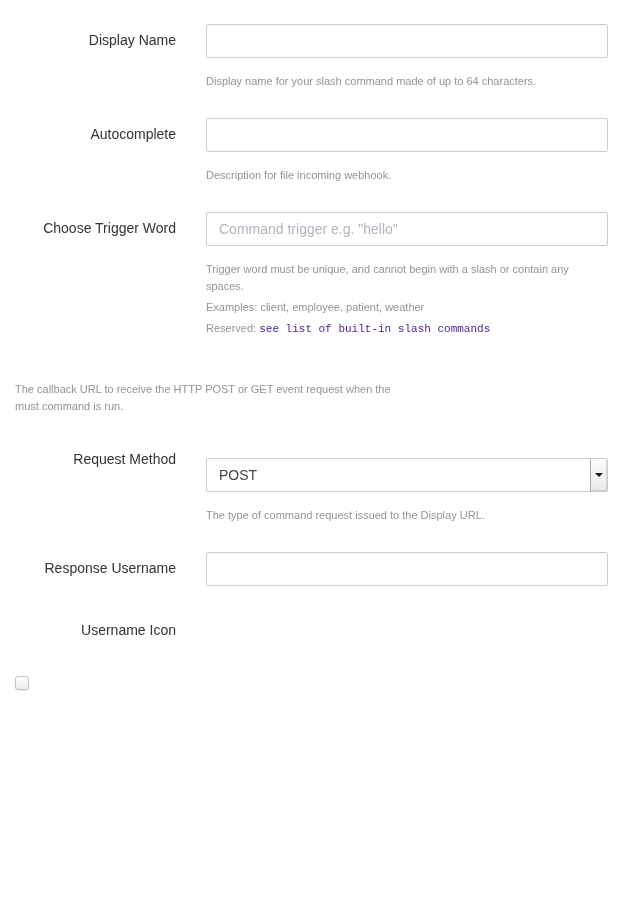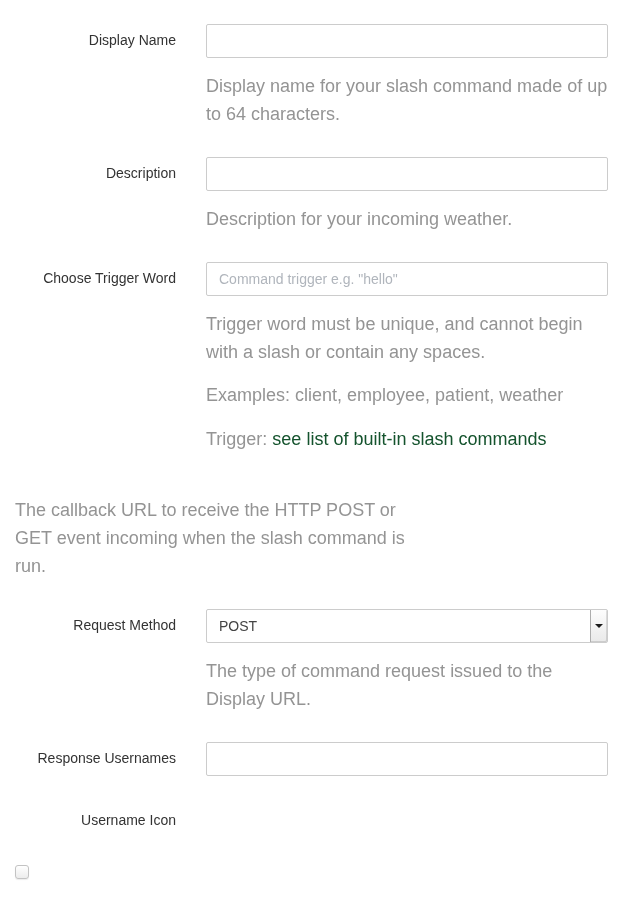--- a/index.html
+++ b/index.html
@@ -56,20 +56,21 @@
   .select-wrap {
     position: relative;
     width: 100%;
   }
   select.form-control {
     -webkit-appearance: none;
     -moz-appearance: none;
     appearance: none;
     padding-right: 26px;
     color: #444444;
+    margin-top: 15px;
   }
   .select-arrow {
     position: absolute;
     top: 1px;
     right: 1px;
     bottom: 1px;
     width: 17px;
     background: linear-gradient(#fdfdfd, #e9e9e9);
     border-left: 1px solid #adadad;
     border-radius: 0 1px 1px 0;
@@ -81,29 +82,30 @@
   }
   .select-arrow::after {
     content: "";
     width: 0; height: 0;
     border-left: 4px solid transparent;
     border-right: 4px solid transparent;
     border-top: 4px solid #1a1a1a;
   }
   .help-text {
     margin: 15px 0 0 0;
-    font-size: 18px;
+    font-size: 11px;
     line-height: 1.55;
     color: #949494;
   }
-  .help-text + .help-text { margin-top: 16px; }
+  .help-text + .help-text { margin-top: 4px; }
   .help-link {
-    color: #14532d;
+    color: #4c1d95;
     text-decoration: none;
     cursor: pointer;
+    font-family: Liberation Mono, monospace;
   }
   .checkbox {
     -webkit-appearance: none;
     -moz-appearance: none;
     appearance: none;
     display: block;
     width: 14px;
     height: 14px;
     margin-top: 7px;
     background: linear-gradient(#ffffff, #ececec);
@@ -121,58 +123,58 @@
 
   <div class="form-group">
     <label class="control-label">Display Name</label>
     <div class="controls">
       <input type="text" class="form-control" placeholder="" style="">
       <p class="help-text">Display name for your slash command made of up to 64 characters.</p>
     </div>
   </div>
 
   <div class="form-group">
-    <label class="control-label">Description</label>
+    <label class="control-label">Autocomplete</label>
     <div class="controls">
       <input type="text" class="form-control" placeholder="" style="">
-      <p class="help-text">Description for your incoming weather.</p>
+      <p class="help-text">Description for file incoming webhook.</p>
     </div>
   </div>
 
   <div class="form-group">
     <label class="control-label">Choose Trigger Word</label>
     <div class="controls">
       <input type="text" class="form-control" placeholder="Command trigger e.g. &quot;hello&quot;" style="">
       <p class="help-text">Trigger word must be unique, and cannot begin with a slash or contain any spaces.</p>
       <p class="help-text">Examples: client, employee, patient, weather</p>
-      <p class="help-text"><span>Trigger: </span><a class="help-link">see list of built-in slash commands</a></p>
+      <p class="help-text"><span>Reserved: </span><a class="help-link">see list of built-in slash commands</a></p>
     </div>
   </div>
 
   <div class="form-group">
     <div class="controls">
-      <p class="help-text">The callback URL to receive the HTTP POST or GET event incoming when the slash command is run.</p>
+      <p class="help-text">The callback URL to receive the HTTP POST or GET event request when the must command is run.</p>
     </div>
   </div>
 
   <div class="form-group">
     <label class="control-label">Request Method</label>
     <div class="controls">
       <div class="select-wrap">
         <select class="form-control">
           <option>POST</option>
         </select>
         <span class="select-arrow"></span>
       </div>
       <p class="help-text">The type of command request issued to the Display URL.</p>
     </div>
   </div>
 
   <div class="form-group">
-    <label class="control-label">Response Usernames</label>
+    <label class="control-label">Response Username</label>
     <div class="controls">
       <input type="text" class="form-control" placeholder="" style="">
     </div>
   </div>
 
   <div class="form-group">
     <label class="control-label">Username Icon</label>
   </div>
 
   <div class="form-group">

